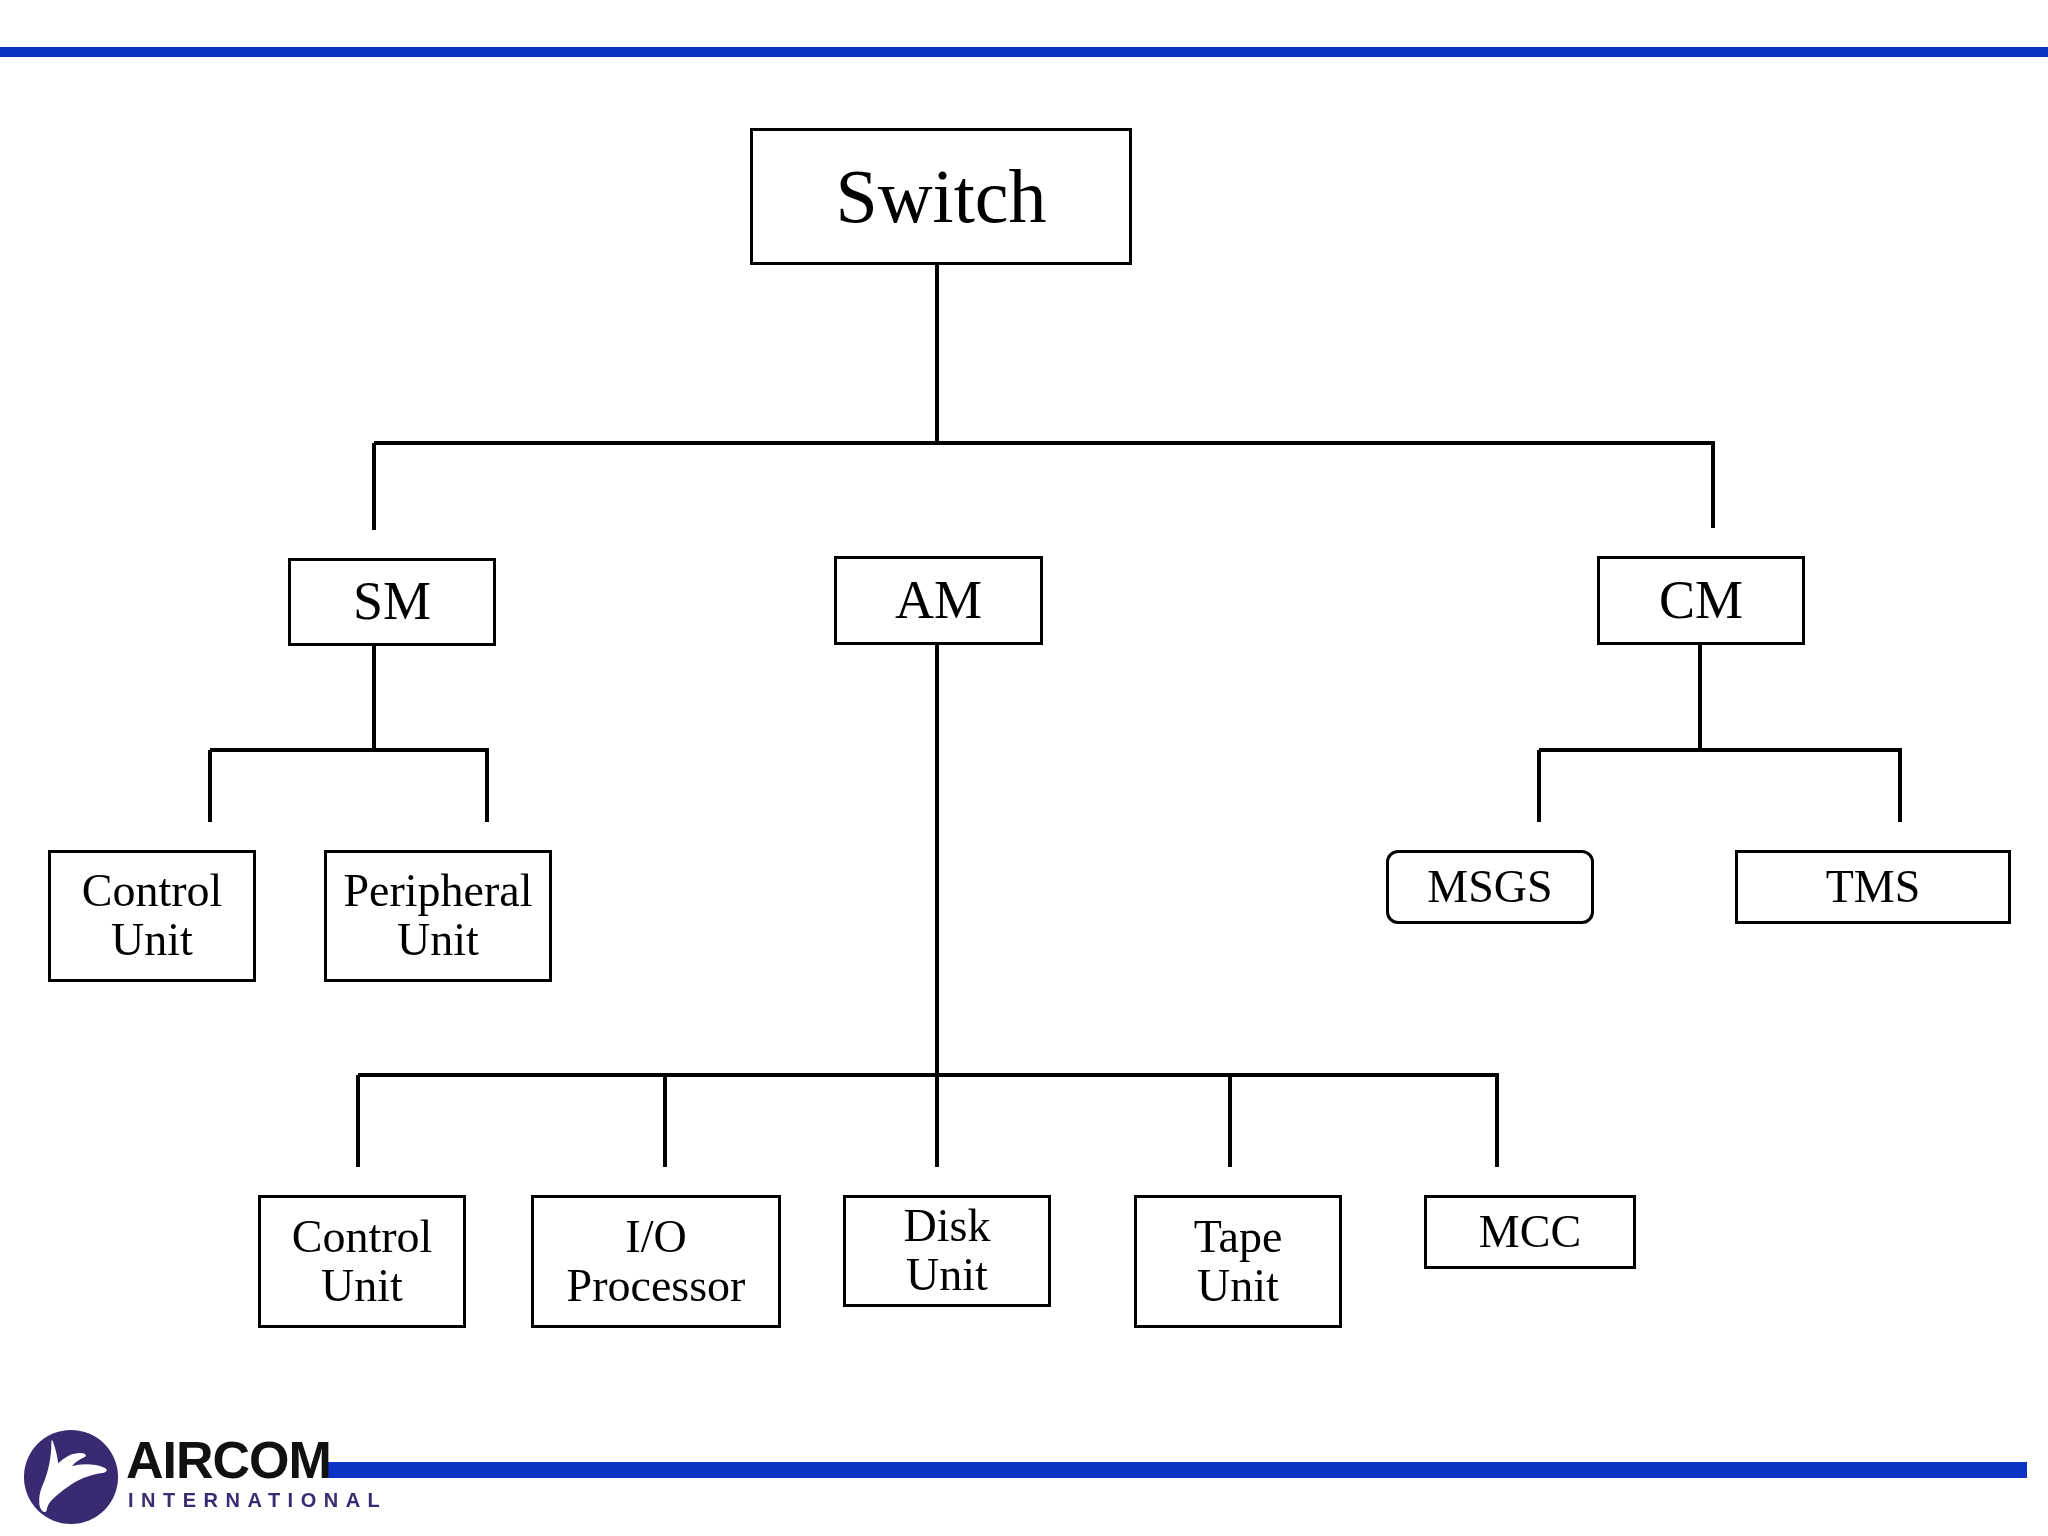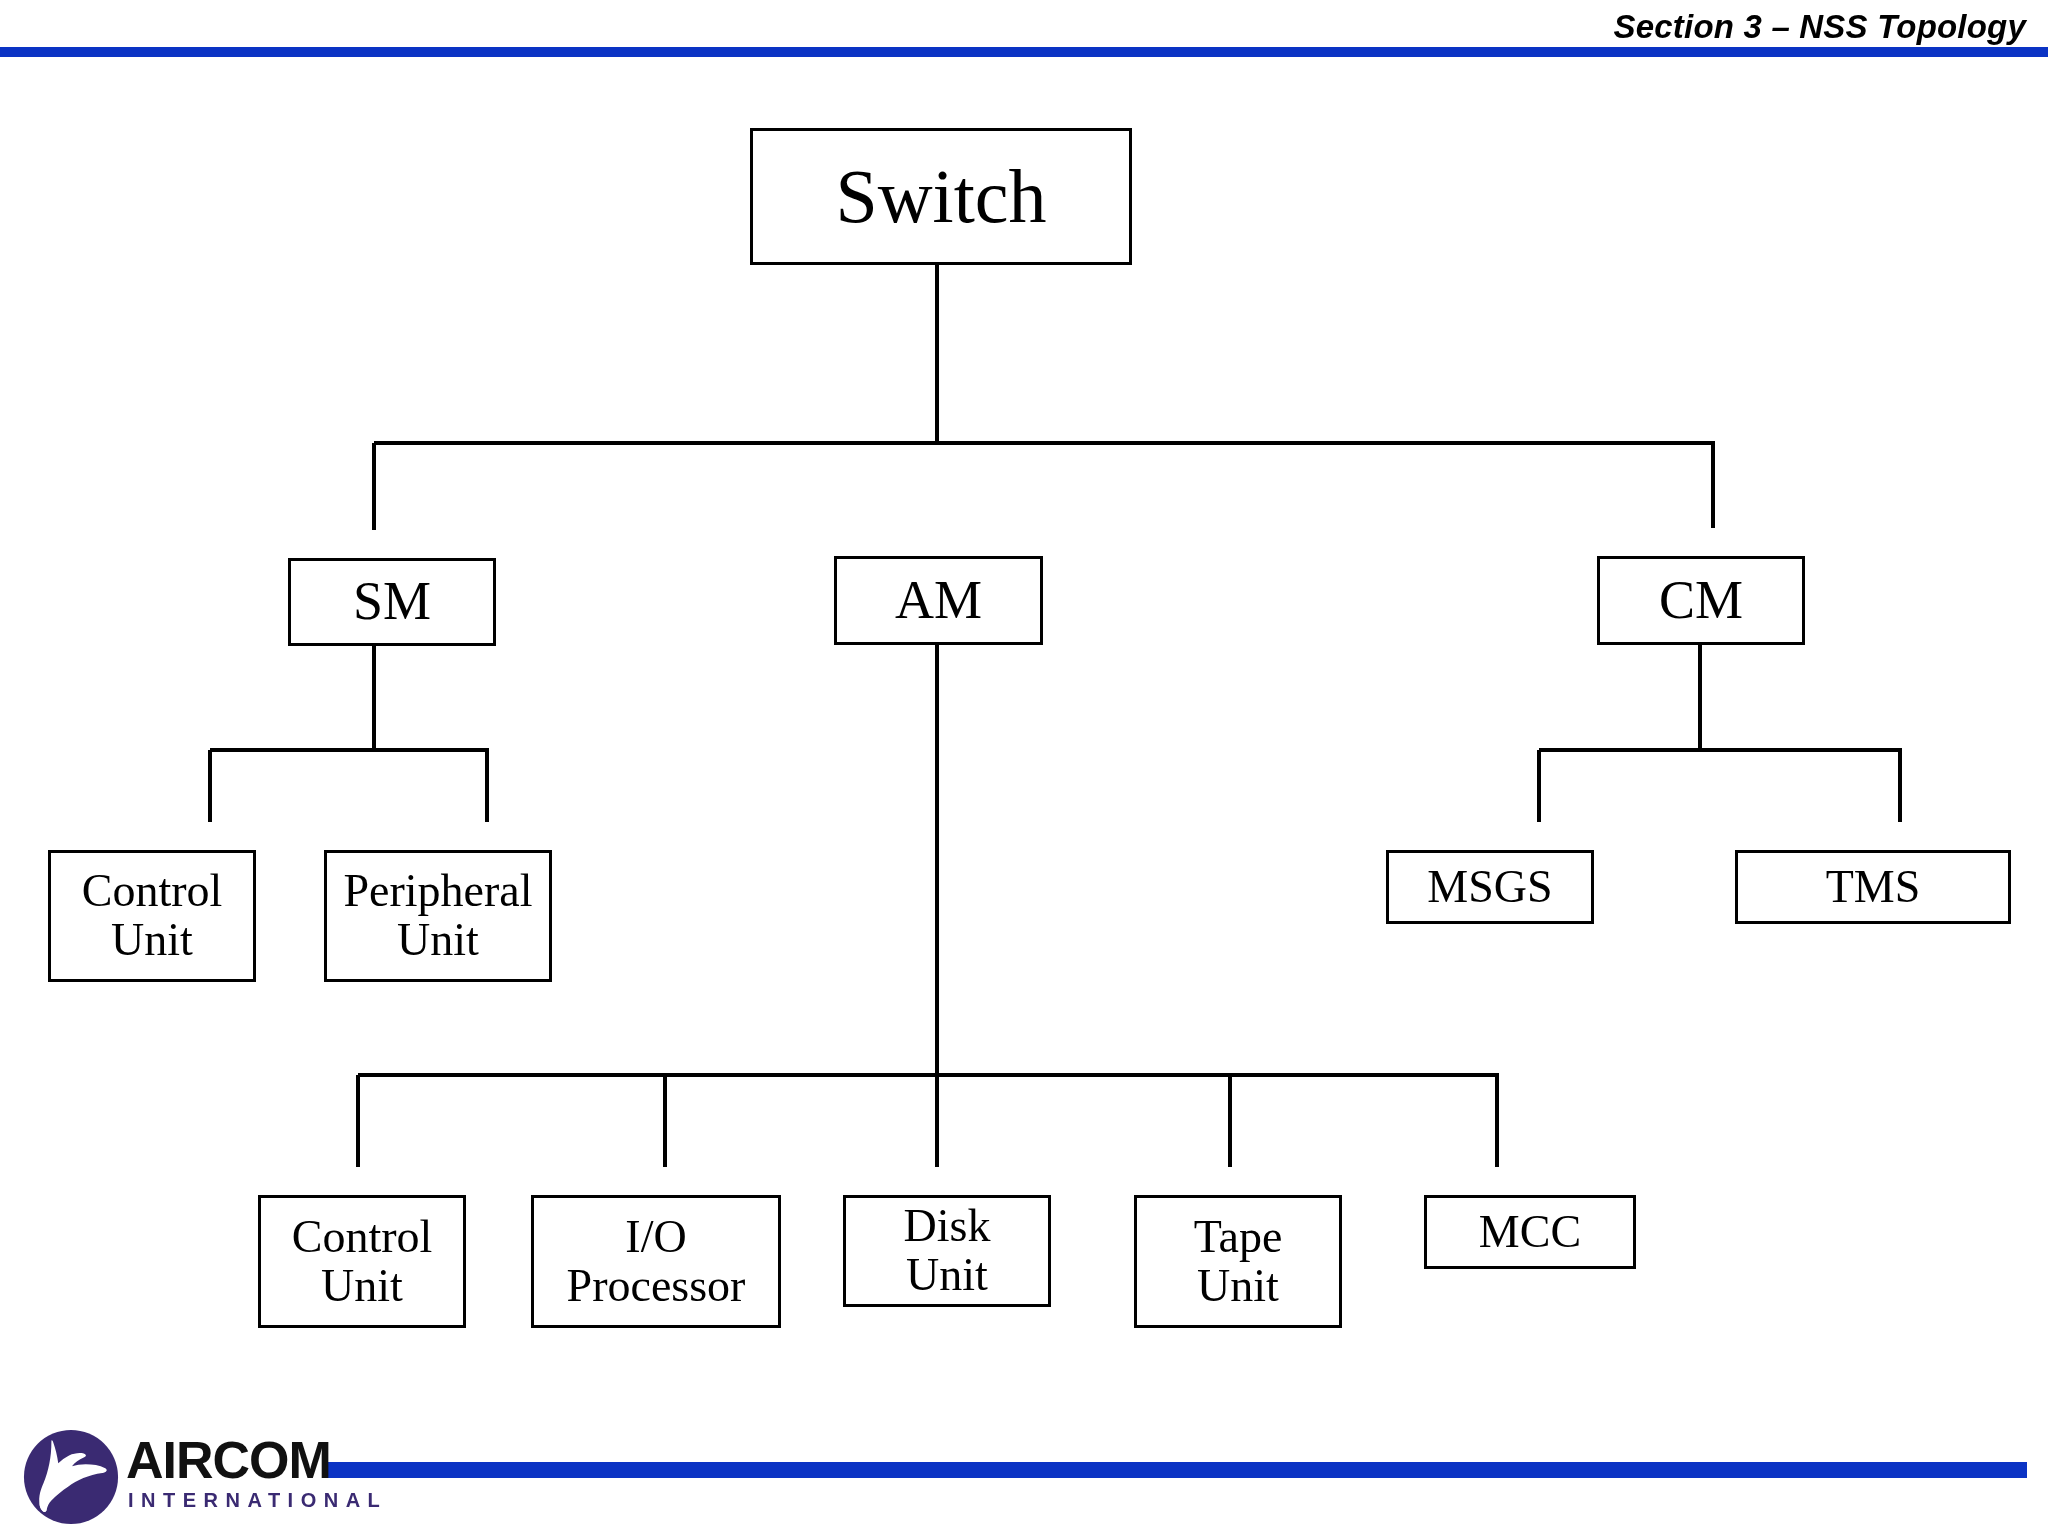--- a/index.html
+++ b/index.html
@@ -118,21 +118,20 @@
     letter-spacing: 7.5px;
     color: #3A2A72;
     line-height: 1;
   }
 </style>
 </head>
 <body>
 
 <div id="slide">
 
-  <div id="header-title">Section 3 – NSS Topology</div>
   <div id="header-rule"></div>
 
   <div id="diagram">
       <div class="edge v" style="background: rgb(0, 0, 0); left: 935px; top: 237px; height: 206px;"></div>
       <div class="edge h" style="background: rgb(0, 0, 0); left: 374px; top: 441px; width: 1341px;"></div>
       <div class="edge v" style="background: rgb(0, 0, 0); left: 372px; top: 443px; height: 87px;"></div>
       <div class="edge v" style="background: rgb(0, 0, 0); left: 1711px; top: 443px; height: 85px;"></div>
       <div class="edge v" style="background: rgb(0, 0, 0); left: 372px; top: 618px; height: 132px;"></div>
       <div class="edge h" style="background: rgb(0, 0, 0); left: 210px; top: 748px; width: 279px;"></div>
       <div class="edge v" style="background: rgb(0, 0, 0); left: 208px; top: 750px; height: 72px;"></div>
@@ -158,21 +157,21 @@
       </div>
       <div class="node mid" style="left: 1597px; top: 528px; width: 208px; height: 89px; background: rgb(255, 255, 255); border-color: rgb(0, 0, 0);">
         <span class="label">CM</span>
       </div>
       <div class="node small" style="left: 48px; top: 822px; width: 208px; height: 132px; background: rgb(255, 255, 255); border-color: rgb(0, 0, 0);">
         <span class="label">Control<br>Unit</span>
       </div>
       <div class="node small" style="left: 324px; top: 822px; width: 228px; height: 132px; background: rgb(255, 255, 255); border-color: rgb(0, 0, 0);">
         <span class="label">Peripheral<br>Unit</span>
       </div>
-      <div class="node small" style="left: 1386px; top: 822px; width: 208px; height: 74px; background: rgb(255, 255, 255); border-color: rgb(0, 0, 0);">
+      <div class="node small" style="left: 1386px; top: 822px; width: 208px; height: 74px; background: rgb(255, 255, 255); border-color: rgb(0, 0, 0); border-radius: 12px;">
         <span class="label">MSGS</span>
       </div>
       <div class="node small" style="left: 1735px; top: 822px; width: 276px; height: 74px; background: rgb(255, 255, 255); border-color: rgb(0, 0, 0);">
         <span class="label">TMS</span>
       </div>
       <div class="node small" style="left: 258px; top: 1167px; width: 208px; height: 133px; background: rgb(255, 255, 255); border-color: rgb(0, 0, 0);">
         <span class="label">Control<br>Unit</span>
       </div>
       <div class="node small" style="left: 531px; top: 1167px; width: 250px; height: 133px; background: rgb(255, 255, 255); border-color: rgb(0, 0, 0);">
         <span class="label">I/O<br>Processor</span>

